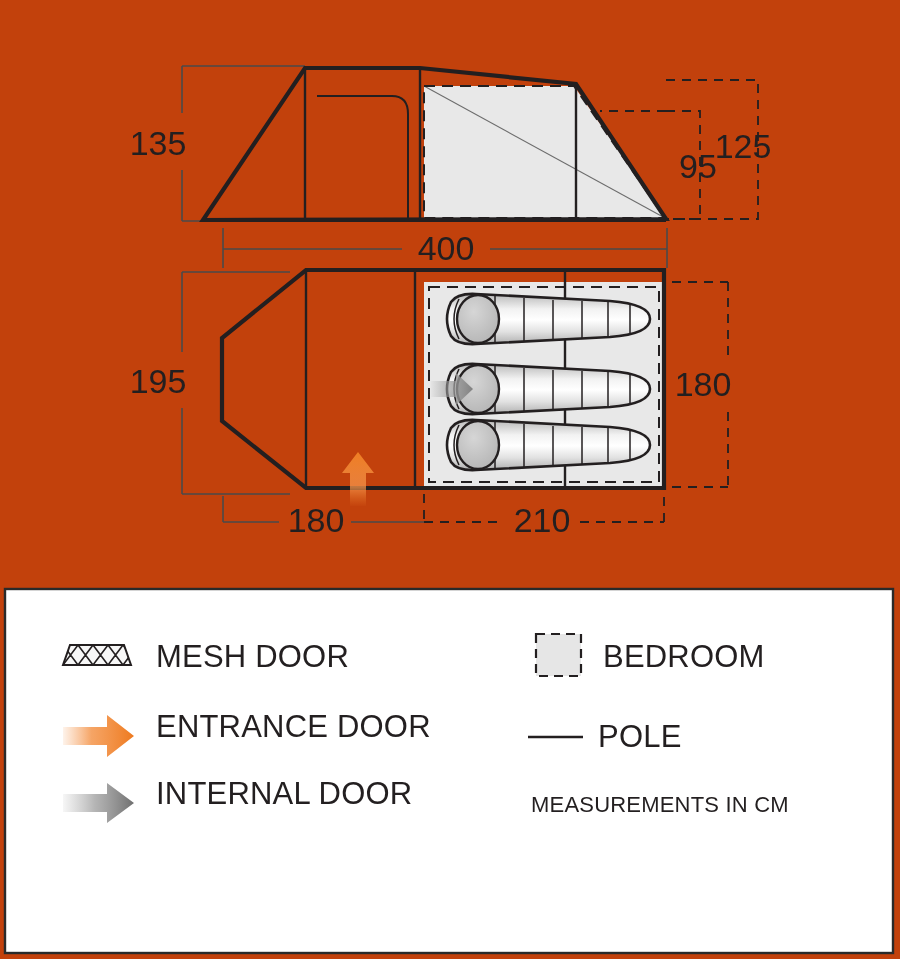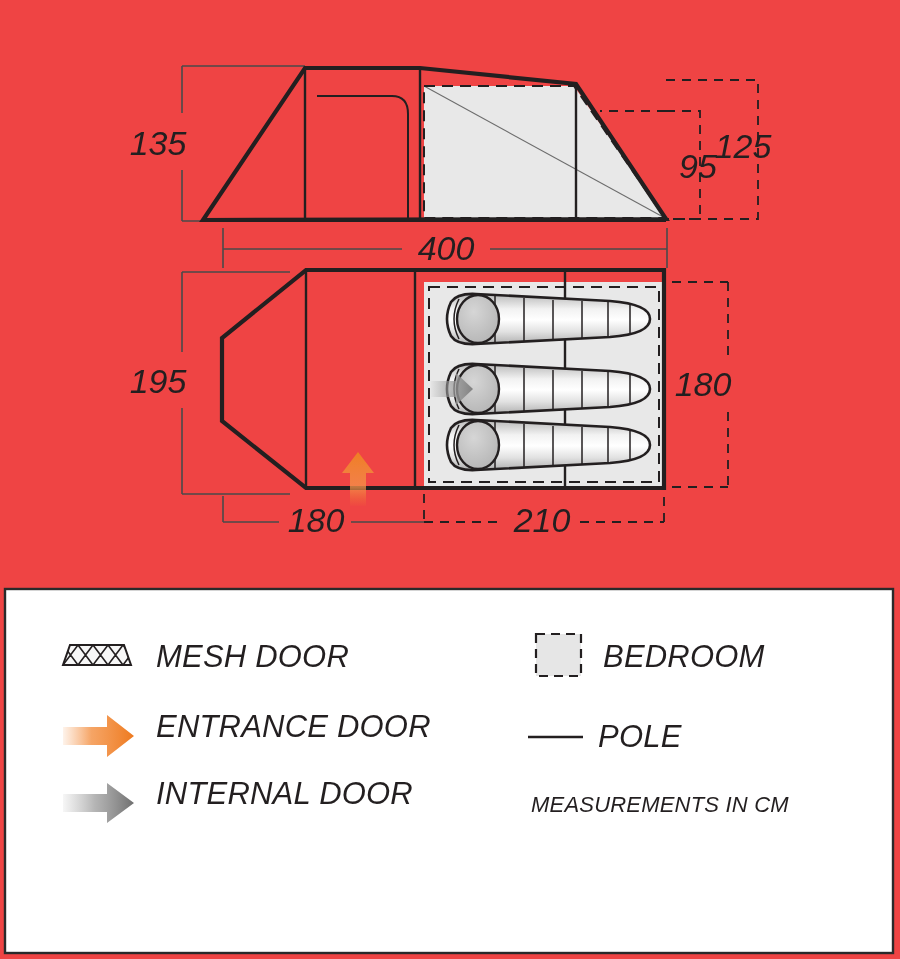--- a/index.html
+++ b/index.html
@@ -7,22 +7,21 @@
   html, body {
     margin: 0; padding: 0;
     width: 900px; height: 959px;
     background: #ffffff;
     font-family: "Liberation Sans", sans-serif;
   }
   #root {
     position: relative;
     width: 900px; height: 959px;
     overflow: hidden;
-    background: #ef4444;
-    font-style: italic;
+    background: #c2410c;
   }
   #diagram-svg, #legend-svg {
     position: absolute;
     left: 0;
     display: block;
   }
   #diagram-svg { top: 0; }
   #legend-svg  { top: 583px; }
   text { font-family: "Liberation Sans", sans-serif; fill: #231f20; }
   .dim-num  { font-size: 34px; }

